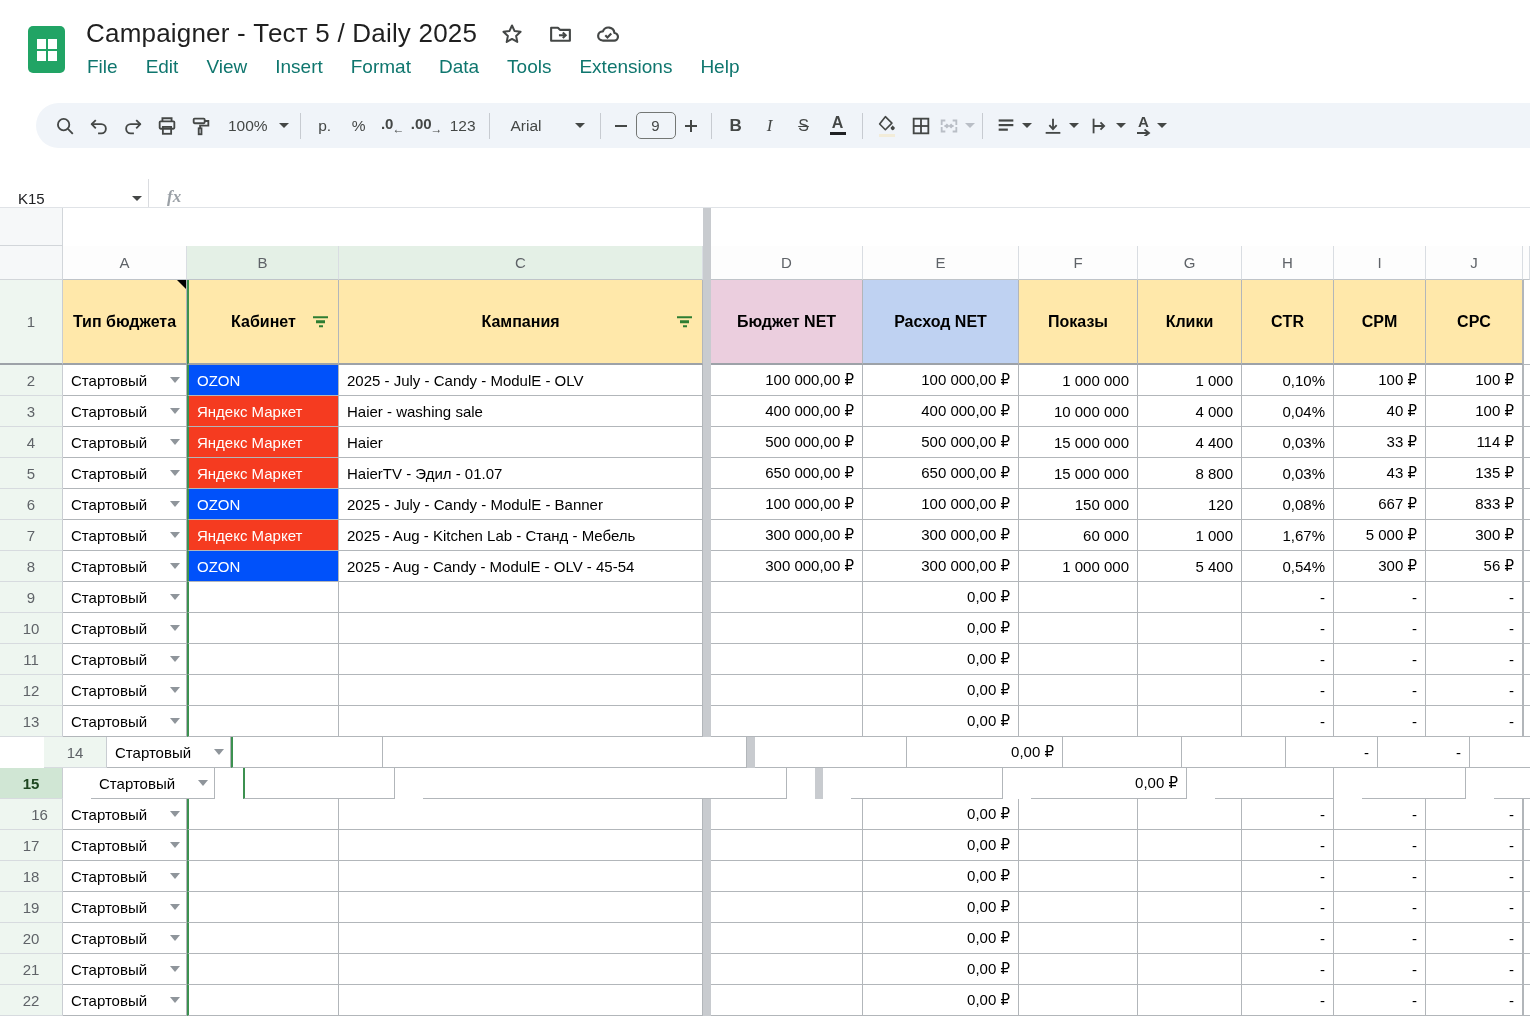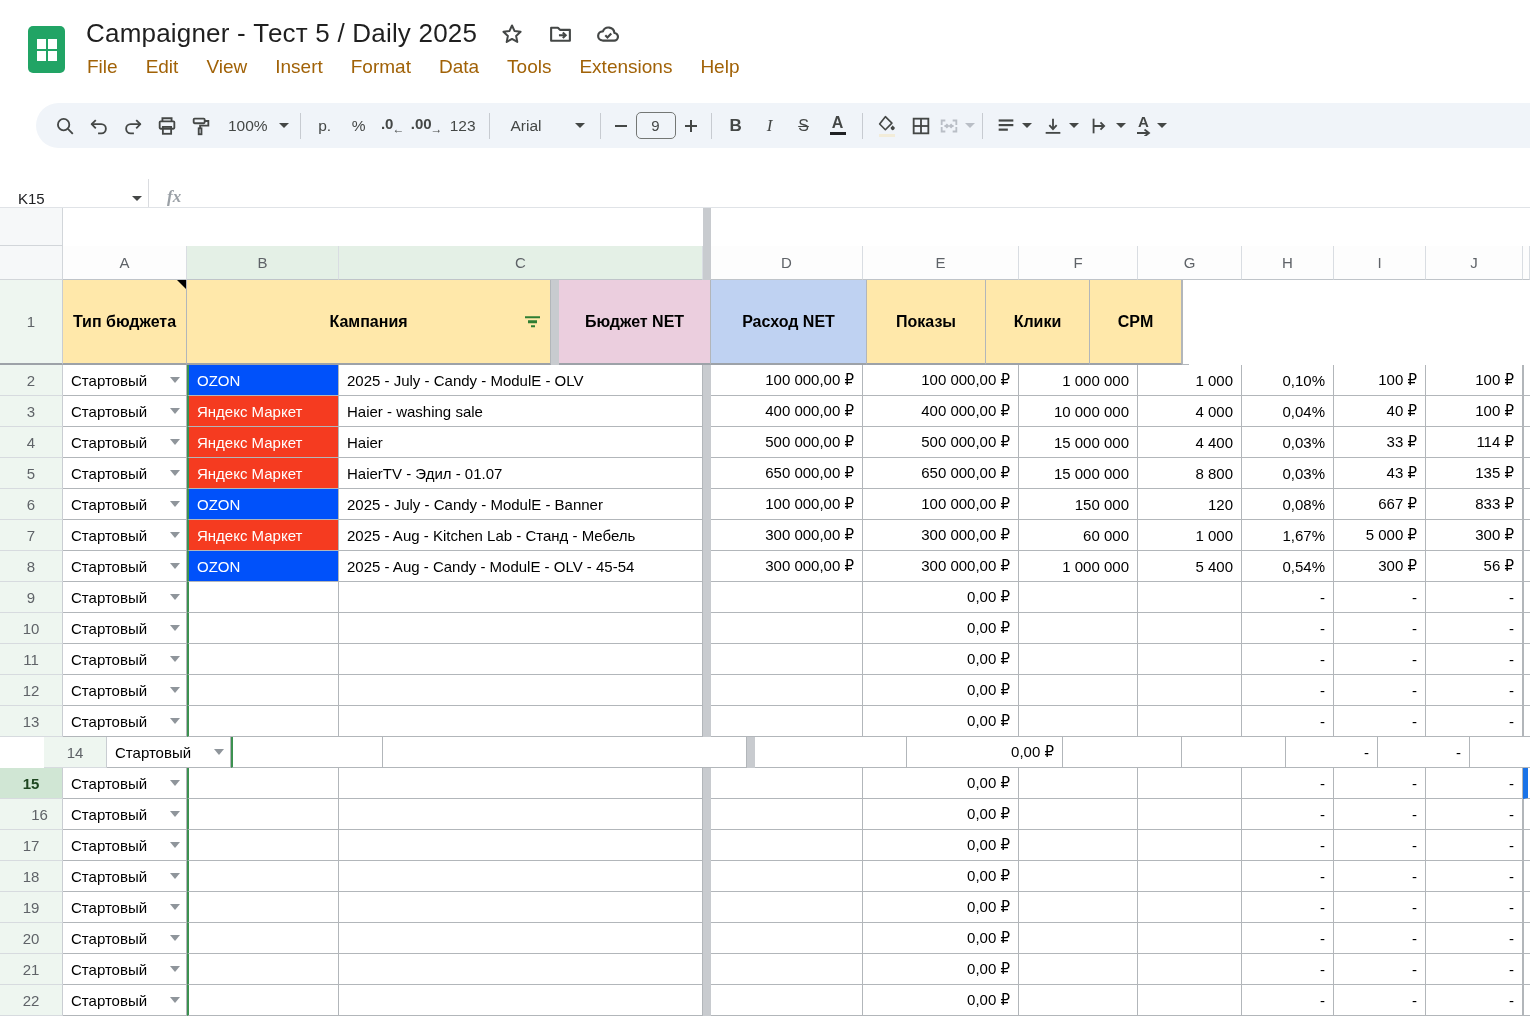--- a/index.html
+++ b/index.html
@@ -11,21 +11,21 @@
   .logo { position:absolute; left:28px; top:26px; width:37px; height:47px;
     background:#21a465; border-radius:5px; display:flex; align-items:center; justify-content:center; }
   .logo .grid { width:20px; height:22px; background:#21a465; display:grid;
     grid-template-columns:1fr 1fr; grid-template-rows:1fr 1fr; gap:2px; }
   .logo .grid i { background:#fff; }
   .titleline { position:absolute; left:86px; top:18px; display:flex; align-items:center; }
   .doc-title { font-size:26px; color:#1f1f1f; letter-spacing:.2px; white-space:nowrap; }
   .doc-ic { margin-left:22px; width:26px; height:26px; color:#444746; display:flex; align-items:center; justify-content:center; cursor:pointer; }
   .doc-ic:first-of-type { margin-left:30px; }
   .menubar { position:absolute; left:84px; top:54px; display:flex; gap:22px; }
-  .menubar span { font-size:19px; color:#a16207; padding:2px 3px; border-radius:4px; cursor:pointer; }
+  .menubar span { font-size:19px; color:#0f766e; padding:2px 3px; border-radius:4px; cursor:pointer; }
 
   
   .toolbar { margin:3px 0 0 36px; height:45px; background:#f0f4f9;
     border-radius:23px 0 0 23px; display:flex; align-items:center; padding-left:12px; }
   .ticon { min-width:34px; height:34px; display:flex; align-items:center; justify-content:center;
     color:#444746; border-radius:6px; cursor:pointer; position:relative; }
   .tlabel { font-size:15.5px; font-weight:500; color:#444746; padding:0 6px; }
   .tsep { width:1px; height:26px; background:#c7cbd1; margin:0 7px; flex:none; }
   .car { width:0; height:0; border-left:5px solid transparent; border-right:5px solid transparent;
     border-top:5px solid #444746; margin-left:5px; }
@@ -319,20 +319,28 @@
       <div class="c lt" style="width: 92px;">I</div>
       <div class="c lt" style="width: 97px;">J</div>
       <div class="c lt" style="width: 7px;"></div>
     </div>
     <div class="r" style="height: 85px;">
       <div class="c rn" style="width: 63px; border-bottom: 2px solid rgb(157, 162, 168);">1</div>
       <div class="c hc" style="width: 124px; background: rgb(255, 232, 170);">
         <span class="hlbl">Тип бюджета</span>
         <i class="tri"></i>
       </div>
+      <div class="c hc greenL" style="width: 152px; background: rgb(255, 232, 170);">
+        <span class="hlbl">Кабинет</span>
+        <span class="fic">
+          <i></i>
+          <i></i>
+          <i></i>
+        </span>
+      </div>
       <div class="c hc" style="width: 364px; background: rgb(255, 232, 170);">
         <span class="hlbl">Кампания</span>
         <span class="fic">
           <i></i>
           <i></i>
           <i></i>
         </span>
       </div>
       <div class="c fz" style="width: 8px;"></div>
       <div class="c hc" style="width: 152px; background: rgb(235, 206, 222);">
@@ -341,21 +349,27 @@
       <div class="c hc" style="width: 156px; background: rgb(191, 210, 242);">
         <span class="hlbl">Расход NET</span>
       </div>
       <div class="c hc" style="width: 119px; background: rgb(255, 232, 170);">
         <span class="hlbl">Показы</span>
       </div>
       <div class="c hc" style="width: 104px; background: rgb(255, 232, 170);">
         <span class="hlbl">Клики</span>
       </div>
       <div class="c hc" style="width: 92px; background: rgb(255, 232, 170);">
+        <span class="hlbl">CTR</span>
+      </div>
+      <div class="c hc" style="width: 92px; background: rgb(255, 232, 170);">
         <span class="hlbl">CPM</span>
+      </div>
+      <div class="c hc" style="width: 97px; background: rgb(255, 232, 170);">
+        <span class="hlbl">CPC</span>
       </div>
       <div class="c kcell" style="width: 7px;"></div>
     </div>
     <div class="r" style="height: 31px;">
       <div class="c rn" style="width: 63px;">2</div>
       <div class="c dv al" style="width: 124px;">Стартовый<i class="ddc"></i></div>
       <div class="c dv al greenL" style="width: 152px; background: rgb(0, 81, 250); color: rgb(255, 255, 255);">OZON</div>
       <div class="c dv al" style="width: 364px;">2025 - July - Candy - ModulE - OLV</div>
       <div class="c fz" style="width: 8px;"></div>
       <div class="c dv ar" style="width: 152px;">100 000,00 ₽</div>
@@ -540,21 +554,21 @@
       <div class="c fz" style="width: 8px;"></div>
       <div class="c dv ar" style="width: 152px;"></div>
       <div class="c dv ar" style="width: 156px;">0,00 ₽</div>
       <div class="c dv ar" style="width: 119px;"></div>
       <div class="c dv ar" style="width: 104px;"></div>
       <div class="c dv ar" style="width: 92px;">-</div>
       <div class="c dv ar" style="width: 92px;">-</div>
       <div class="c dv ar" style="width: 97px;">-</div>
       <div class="c kcell" style="width: 7px;"></div>
     </div>
-    <div class="r" style="height: 31px;">
+    <div class="r" style="height: 31px; gap: 28px;">
       <div class="c rn sel" style="width: 63px;">15</div>
       <div class="c dv al" style="width: 124px;">Стартовый<i class="ddc"></i></div>
       <div class="c dv al greenL" style="width: 152px;"></div>
       <div class="c dv al" style="width: 364px;"></div>
       <div class="c fz" style="width: 8px;"></div>
       <div class="c dv ar" style="width: 152px;"></div>
       <div class="c dv ar" style="width: 156px;">0,00 ₽</div>
       <div class="c dv ar" style="width: 119px;"></div>
       <div class="c dv ar" style="width: 104px;"></div>
       <div class="c dv ar" style="width: 92px;">-</div>

